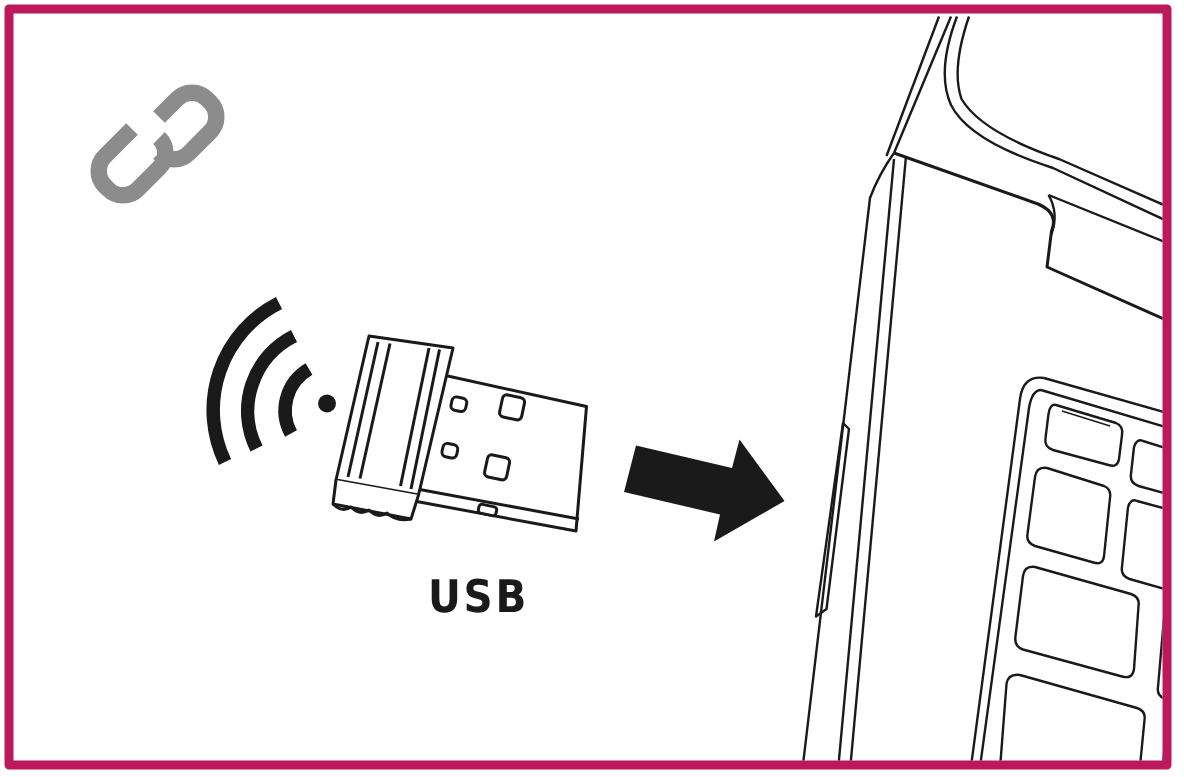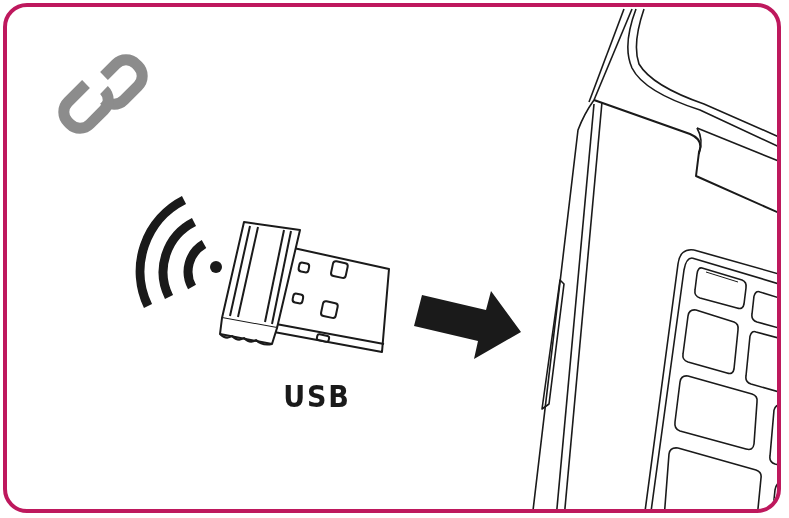--- a/index.html
+++ b/index.html
@@ -1,17 +1,17 @@
 <!DOCTYPE html>
 <html><head>
   <meta charset="utf-8">
   <style>
     html, body { margin: 0; padding: 0; background: #ffffff; }
     body { width: 789px; height: 518px; position: relative; overflow: hidden; font-family: "DejaVu Sans", sans-serif; }
-    .frame { position: absolute; left: 3px; top: 3px; width: 778px; height: 510px; border: 4px solid #be185d; border-radius: 24px; box-sizing: border-box; overflow: hidden; background: #fff; }
+    .frame { position: absolute; left: 3px; top: 3px; width: 778px; height: 510px; border: 6px solid #be185d; border-radius: 3px; box-sizing: border-box; overflow: hidden; background: #fff; }
     svg { position: absolute; left: 0; top: 0; }
     .usb-label { position: absolute; left: 270px; top: 372px; width: 80px; text-align: center; font-family: "DejaVu Sans", sans-serif; font-weight: bold; font-size: 30px; letter-spacing: 2px; color: #1a1a1a; transform: scaleX(0.9); }
   </style>
 </head>
 <body>
 
 <div class="frame">
   <svg width="789" height="518" viewBox="3 3 789 518">
 
     <g fill="none" stroke="#8c8c8c" stroke-width="11" stroke-linecap="butt">

